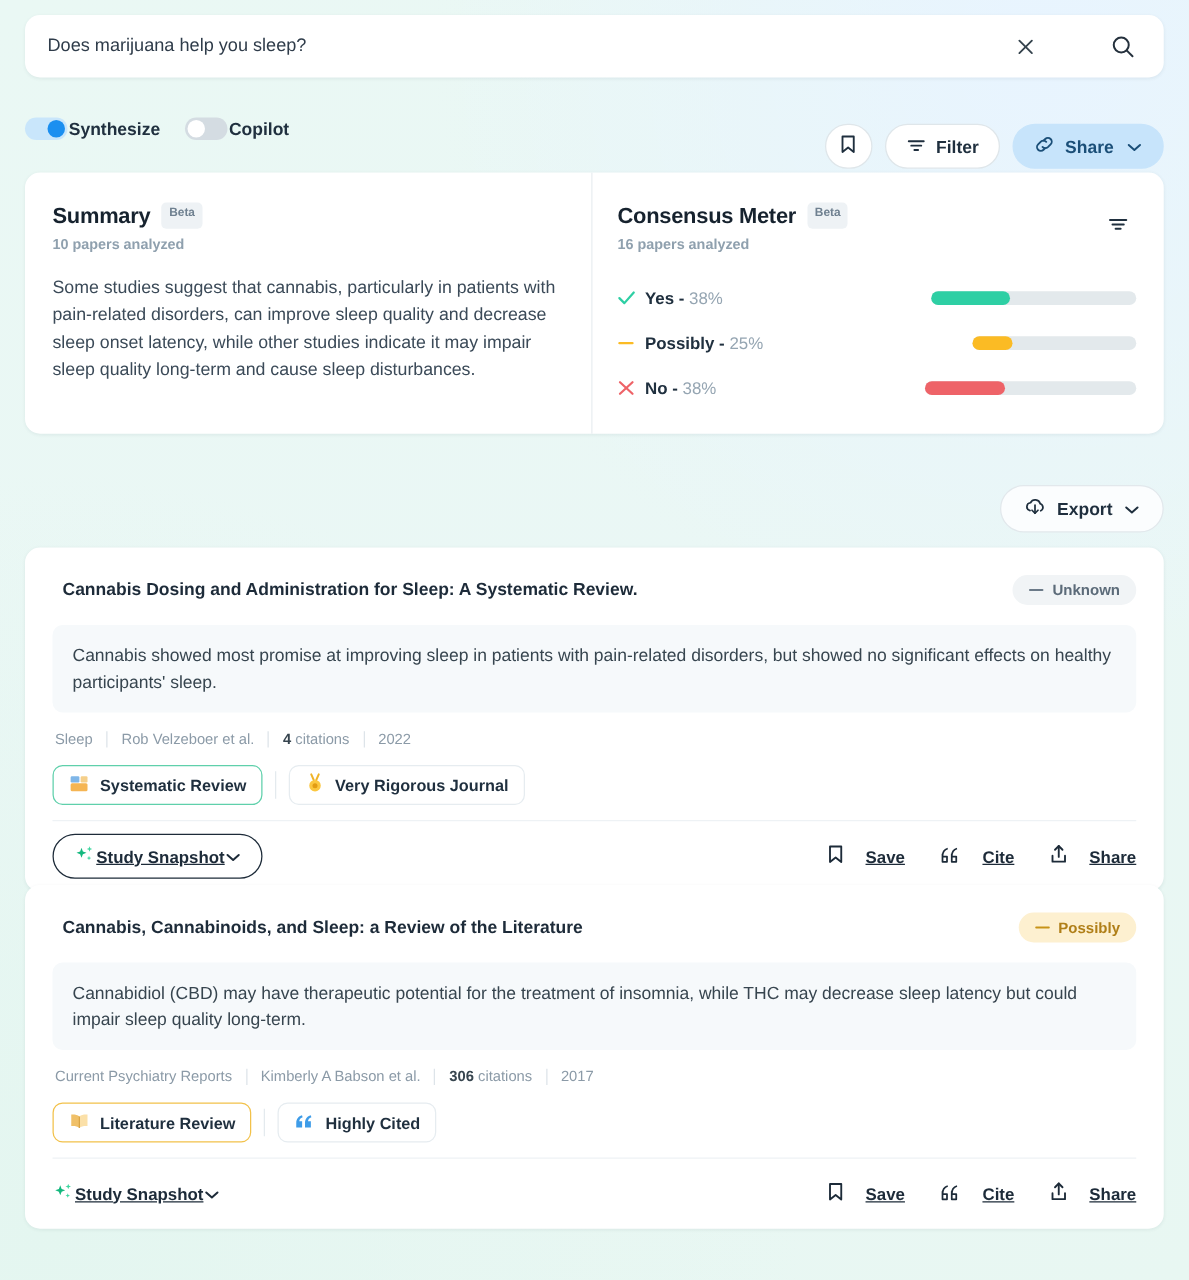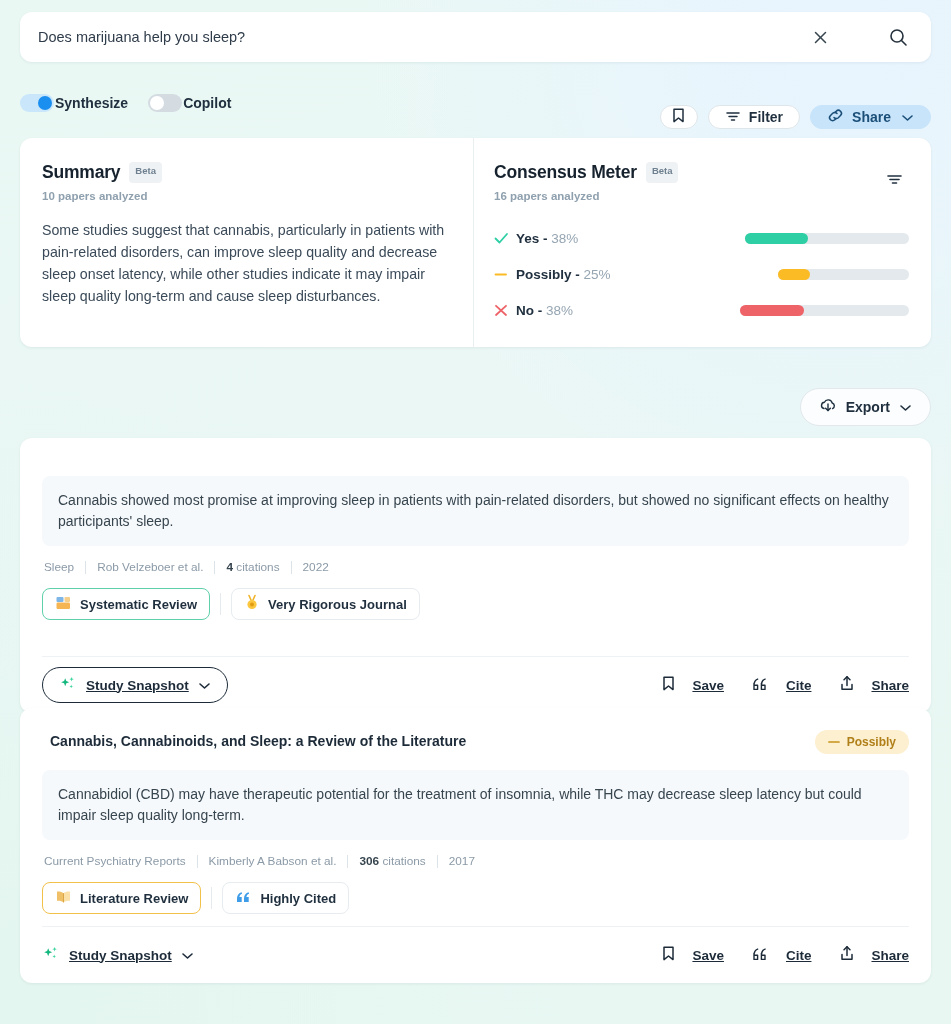--- a/index.html
+++ b/index.html
@@ -60,21 +60,21 @@
   }
   .toggle.on  .knob { right: 2px; background: #1b8ff0; }
   .toggle.off .knob { left: 2px;  background: #ffffff; }
   .toggle-label {
     font-size: 14px; font-weight: bold; color: #20303f;
     margin-right: 20px; cursor: pointer;
   }
   .spacer { flex: 1; }
 
   .round-btn {
-    height: 24px; border-radius: 18px;
+    height: 36px; border-radius: 18px;
     border: 1px solid #dfe6ea; background: #fff;
     display: flex; align-items: center; gap: 8px;
     padding: 0 16px; cursor: pointer;
     font-size: 14px; font-weight: bold; color: #1f2f3e; margin-top: 28px;
   }
   .round-btn.square-ico { width: 38px; padding: 0; justify-content: center; }
   .share-btn {
     background: #c7e4fb; border-color: #c7e4fb; color: #1b4f78;
     padding: 0 16px; margin-left: 10px;
   }
@@ -181,21 +181,21 @@
   .badge-gold  { border: 1px solid #f2c14a; }
   .badge-plain { border: 1px solid #e6ecf0; }
   .badge-div { width: 1px; height: 22px; background: #e4eaee; margin: 0 10px; }
 
   .card-foot {
     position: absolute; left: 22px; right: 22px; bottom: 0;
     height: 57px; border-top: 1px solid #eef2f5;
     display: flex; align-items: center;
   }
   .snapshot {
-    display: flex; align-items: center; gap: 9px;
+    display: flex; align-items: center; 
     font-size: 13.5px; font-weight: bold; color: #1d2b39;
     cursor: pointer;
   }
   .snapshot.pill {
     border: 1.5px solid #1d2b39; border-radius: 20px;
     padding: 7px 16px;
   }
   .snapshot .txt { text-decoration: underline; }
   .foot-actions { margin-left: auto; display: flex; align-items: center; gap: 28px; }
   .foot-action {
@@ -364,20 +364,29 @@
     <span>
       <svg width="13" height="9" viewBox="0 0 13 9" fill="none" stroke="#1f2f3e" stroke-width="1.6" stroke-linecap="round" stroke-linejoin="round">
         <polyline points="2,3 6.5,7 11,3"></polyline>
       </svg>
     </span>
   </button>
 </div>
 
 <div id="cards-host">
 <div class="result-card" id="card-0">
+  <div class="card-head">
+    <div class="card-title">Cannabis Dosing and Administration for Sleep: A Systematic Review.</div>
+    <div class="verdict verdict-unknown">
+      <span><svg width="12" height="8" viewBox="0 0 12 8" fill="none" stroke="#6b7a88" stroke-width="1.7" stroke-linecap="round">
+              <line x1="1" y1="4" x2="11" y2="4"></line>
+            </svg></span>
+      <span>Unknown</span>
+    </div>
+  </div>
 
   <div class="claim">Cannabis showed most promise at improving sleep in patients with pain-related disorders, but showed no significant effects on healthy participants' sleep.</div>
 
   <div class="meta">
     <span>Sleep</span>
     <span class="sep"></span>
     <span>Rob Velzeboer et al.</span>
     <span class="sep"></span>
     <span><b>4</b> citations</span>
     <span class="sep"></span>

